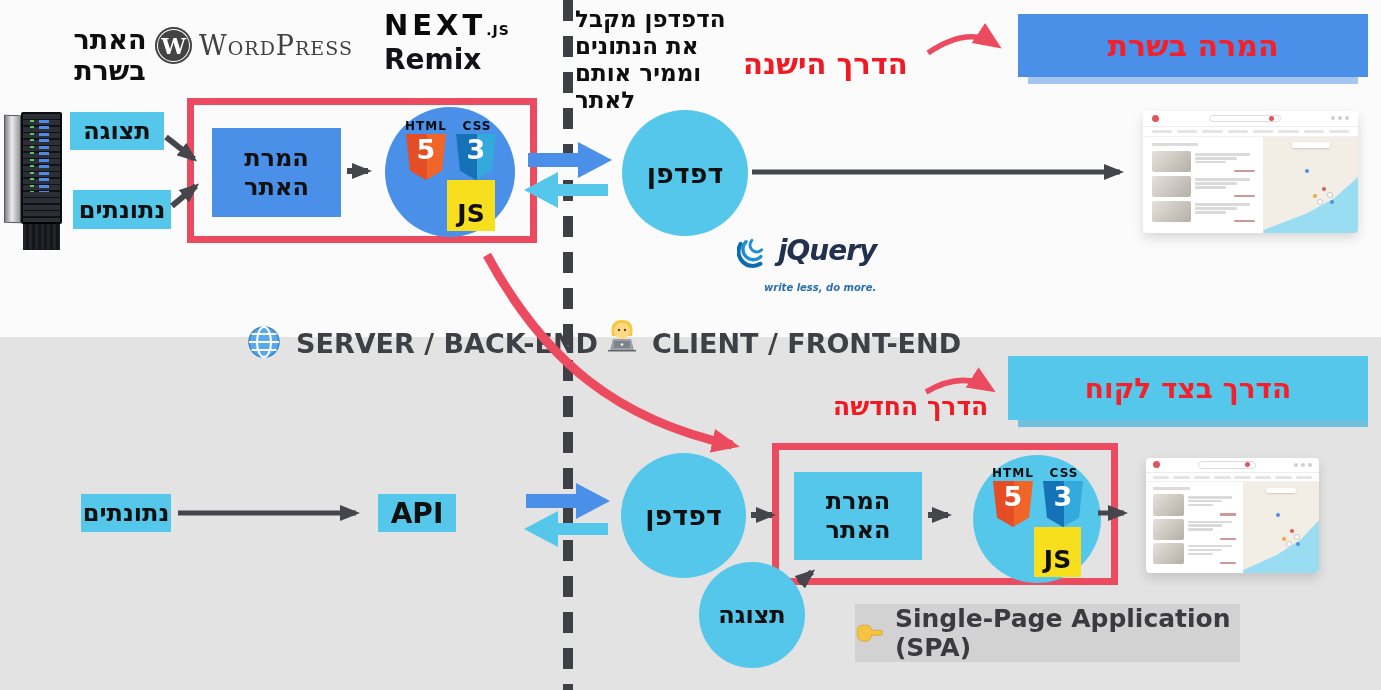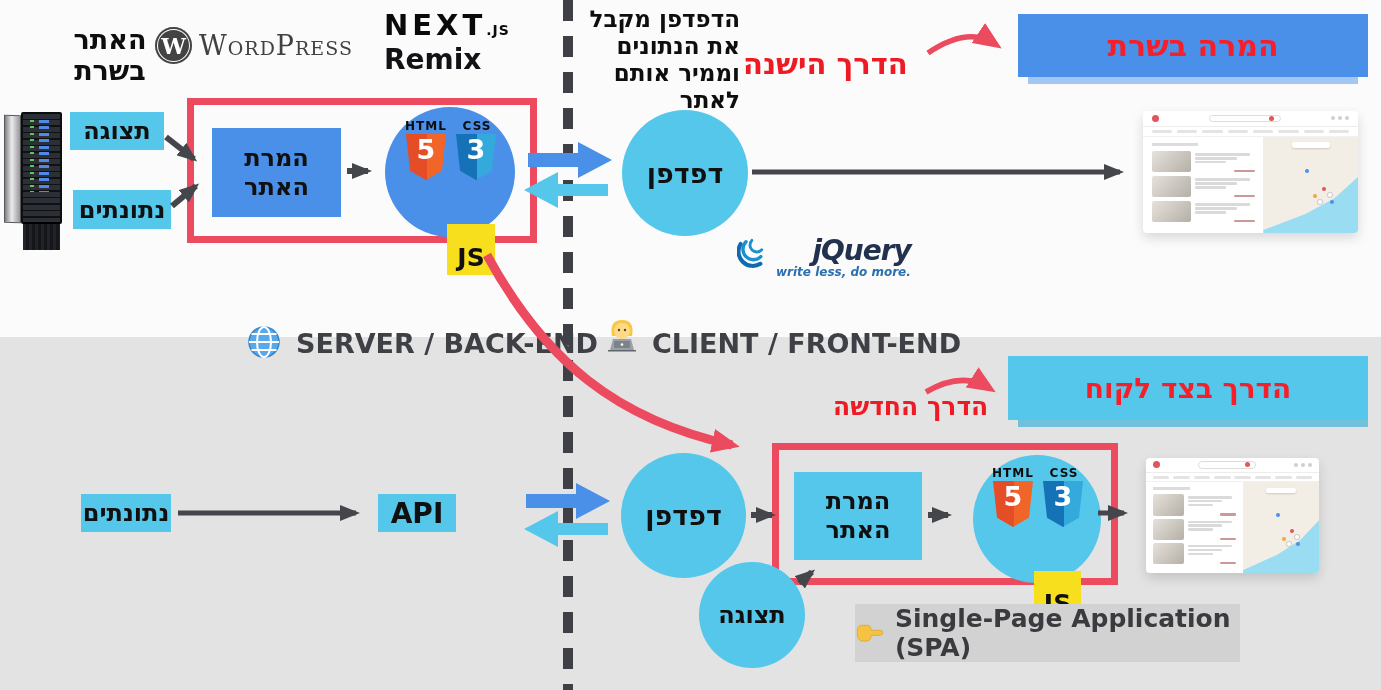--- a/index.html
+++ b/index.html
@@ -23,33 +23,33 @@
   .red-script{color:#ee1b24;font-weight:bold;z-index:3;white-space:nowrap;}
   
   .wp{display:flex;align-items:center;gap:7px;z-index:3;}
   .wp-badge{width:37px;height:37px;border-radius:50%;background:#434343;color:#fff;
     display:flex;align-items:center;justify-content:center;
     font-family:"DejaVu Serif",serif;font-size:22px;font-weight:bold;box-shadow:inset 0 0 0 2px #434343, inset 0 0 0 3px #fff;}
   .wp-word{font-family:"DejaVu Serif",serif;font-variant:small-caps;font-size:27px;color:#414141;letter-spacing:1px;}
   .next-logo{font-size:29px;font-weight:900;color:#0a0a0a;letter-spacing:4px;z-index:3;}
   .next-logo .js-suffix{font-size:14px;font-weight:bold;letter-spacing:1px;}
   .remix-logo{font-size:28px;font-weight:900;color:#121216;letter-spacing:0;z-index:3;text-align:right;}
-  .jq{z-index:3;display:flex;align-items:flex-start;gap:12px;}
+  .jq{z-index:3;display:flex;align-items:flex-start;gap:0;}
   .jq-text{display:flex;flex-direction:column;align-items:flex-end;}
   .jq-word{font-size:28px;font-weight:900;font-style:italic;color:#21314e;line-height:26px;letter-spacing:-1px;}
-  .jq-tag{font-size:12px;font-style:italic;font-weight:bold;color:#2a6fb0;margin-top:1px;}
+  .jq-tag{font-size:10px;font-style:italic;font-weight:bold;color:#2a6fb0;margin-top:18px;}
   
   .tech-inner{position:relative;width:100%;height:100%;}
   .shield-label{position:absolute;font-size:12px;font-weight:900;color:#0d0d0d;letter-spacing:1px;text-align:center;width:44px;}
   .shield{position:absolute;width:40px;height:46px;display:flex;align-items:flex-start;justify-content:center;
     clip-path:polygon(0 0,100% 0,90% 80%,50% 100%,10% 80%);color:#fff;font-weight:900;font-size:27px;}
   .shield.html{background:linear-gradient(90deg,#e44d26 0 52%,#f16529 52%);}
   .shield.css{background:linear-gradient(90deg,#1572b6 0 52%,#33a9dc 52%);}
   .jsq{position:absolute;background:#f7df1e;color:#101010;font-weight:900;font-size:25px;
-    display:flex;align-items:flex-end;justify-content:center;padding-bottom:3px;margin-top:44px;}
+    display:flex;align-items:flex-end;justify-content:center;padding-bottom:3px;}
   
   .banner{display:flex;align-items:center;justify-content:center;font-weight:bold;z-index:3;}
   .banner-shadow{z-index:2;}
   
   .zone-label{font-size:27px;font-weight:800;color:#3e4045;letter-spacing:0;z-index:3;white-space:nowrap;}
   
   .spa{background:#d3d2d3;display:flex;align-items:center;justify-content:center;gap:12px;
     font-size:25px;font-weight:800;color:#3a3a3f;z-index:3;}
   
   .rack{z-index:3;}
@@ -82,21 +82,21 @@
   .shot-info i{height:2.5px;background:#dadada;border-radius:1px;}
   .shot-info .w1{width:92%;} .shot-info .w2{width:70%;} .shot-info .w3{width:52%;}
   .shot-info .price{width:34%;background:#c99;margin-top:auto;margin-left:auto;}
   .shot-map{flex:1;background:#f2eee5;position:relative;}
   .shot-sea{position:absolute;inset:0;background:#9adcf2;clip-path:polygon(0 97%,45% 80%,75% 64%,100% 42%,100% 100%,0 100%);}
   .shot-pin{position:absolute;width:4px;height:4px;border-radius:50%;}
   .shot-pin.b{background:#4a90e8;} .shot-pin.r{background:#e0565c;} .shot-pin.o{background:#f0a73c;} .shot-pin.w{background:#fff;box-shadow:0 0 0 1px #ccc;}
   .shot-chip{position:absolute;left:30%;top:6%;width:40%;height:6%;background:#fff;border-radius:2px;box-shadow:0 1px 2px rgba(0,0,0,.15);}
   
   svg.overlay{position:absolute;left:0;top:0;z-index:5;pointer-events:none;}
-  .note{z-index:3;font-weight:bold;color:#0e0e0e;text-align:right;}
+  .note{z-index:3;font-weight:bold;color:#0e0e0e;text-align:left;}
   .icon-svg{display:block;}
 </style>
 </head>
 <body>
 
 <div class="canvas">
 
   <div class="abs divider"></div>
 
   <div class="abs heb" style="left:66px;top:24px;width:88px;font-size:27px;font-weight:bold;color:#0e0e0e;text-align:center;line-height:31px;z-index:3">האתר בשרת</div>

